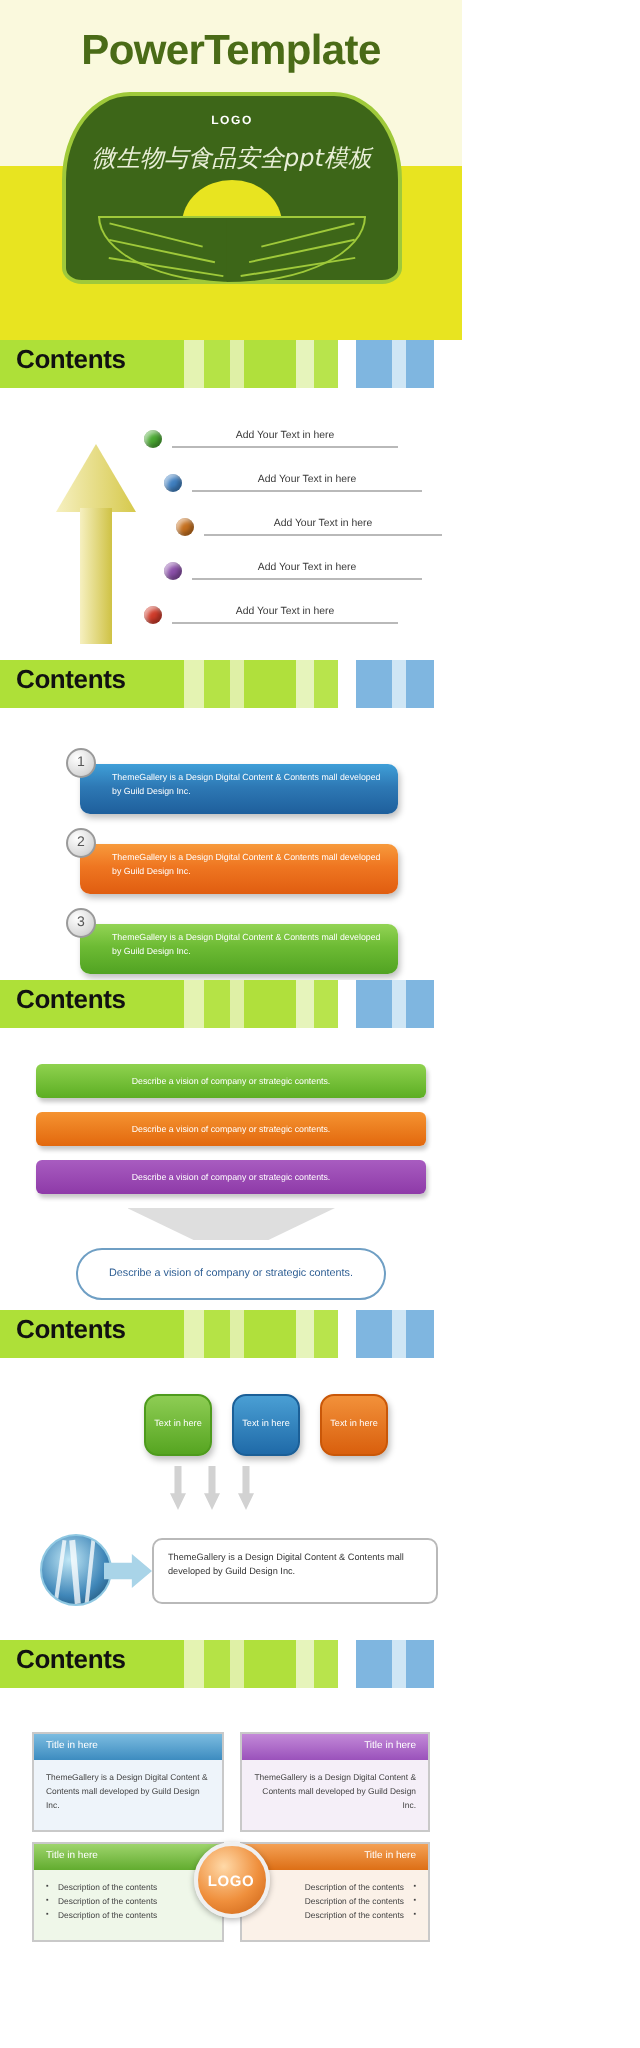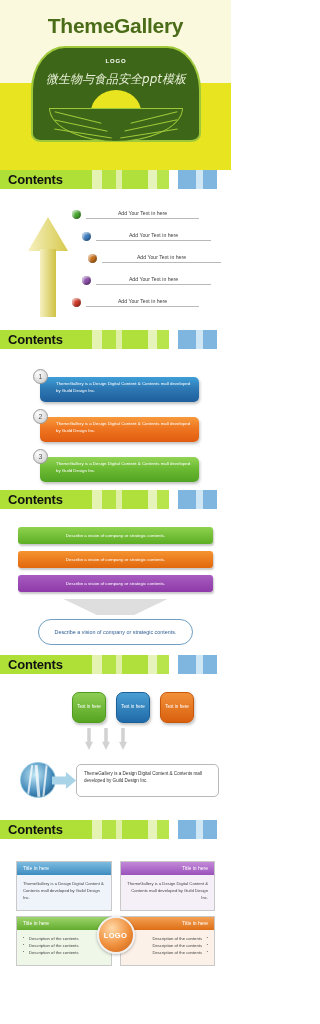--- a/index.html
+++ b/index.html
@@ -53,21 +53,21 @@
     position: absolute; bottom: 0; width: 52%; height: 34px;
     border: 1.6px solid #9fc93a;
     background: #3d6618;
   }
   .s1 .leaf.left  { left: 0;  border-radius: 0 0 0 100%; border-right: none; }
   .s1 .leaf.right { right: 0; border-radius: 0 0 100% 0; border-left: none; }
   .s1 .veins { position: absolute; inset: 0; overflow: hidden; }
   .s1 .vein { position: absolute; height: 1.4px; background: #9fc93a; }
 
   
-  .band { position: relative; height: 19px; width: 231px; display: flex; justify-content: flex-end; }
+  .band { position: relative; height: 24px; width: 231px; display: flex; }
   .band .seg { height: 100%; }
   .band .label {
     position: absolute; left: 8px; top: 2px;
     font-size: 13px; font-weight: bold; color: #111; letter-spacing: -0.2px;
   }
 
   
   .s2 { height: 160px; }
   .s2 .body { position: relative; height: 139px; }
   .arrow-up {
@@ -222,21 +222,21 @@
     font-size: 7.5px; font-weight: bold; color: #fff;
     display: flex; align-items: center; justify-content: center;
     letter-spacing: 0.3px;
   }
 </style>
 </head>
 <body>
 
 <div class="slide s1">
   <div class="yellow-half"></div>
-  <div class="title">ThemeGallery</div>
+  <div class="title">PowerTemplate</div>
   <div class="emblem">
     <div class="emblem-shape"></div>
     <div class="emblem-logo">LOGO</div>
     <div class="emblem-sub">微生物与食品安全ppt模板</div>
     <div class="leaf-wrap">
       <div class="hill"></div>
       <div class="leaf left">
         <div class="veins">
           <div class="vein" style="left:4px;top:8px;width:70%;transform:rotate(14deg);"></div>
           <div class="vein" style="left:4px;top:16px;width:78%;transform:rotate(12deg);"></div>

